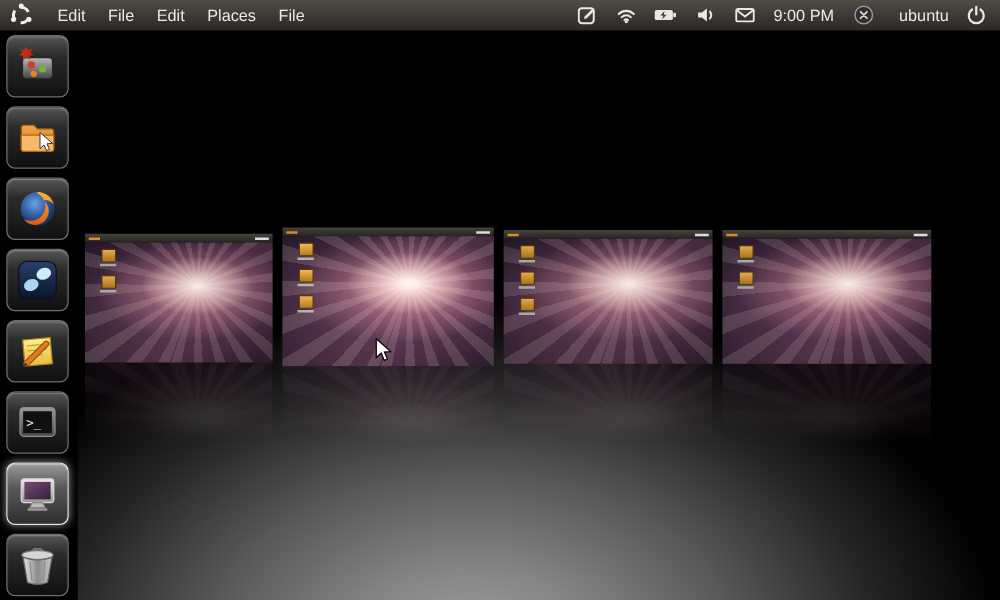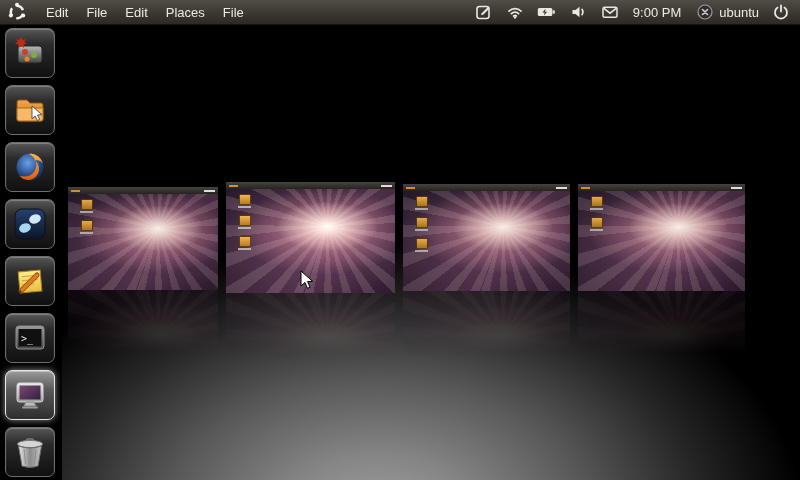--- a/index.html
+++ b/index.html
@@ -17,21 +17,21 @@
   
   .panel{position:absolute;left:0;top:0;width:800px;height:24px;
          background:linear-gradient(#504d46 0%, #3b3833 55%, #2d2a26 100%);
          border-bottom:1px solid #151515;display:flex;align-items:center;
          color:#eceae4;font-size:13px;z-index:10;}
   .logo{margin:0 10px 0 7px;display:flex;align-items:center;}
   .menu{padding:0 9px;height:24px;display:flex;align-items:center;}
   .spacer{flex:1;}
   .ind{display:flex;align-items:center;justify-content:center;padding:0 7px;height:24px;}
   .clock{padding:0 8px;white-space:nowrap;}
-  .user-menu{display:flex;align-items:center;gap:6px;padding:0 8px;}
+  .user-menu{display:flex;align-items:center;gap:20px;padding:0 8px;}
   .power{padding:0 11px 0 6px;}
 
   
   .sidebar{position:absolute;left:0;top:24px;width:62px;height:456px;background:#000;z-index:9;}
   .tile{position:absolute;left:5px;width:50px;height:50px;border-radius:7px;
         background:linear-gradient(180deg,#565656 0%, #2b2b2b 32%, #101010 100%);
         border:1px solid #6e6e6e;box-sizing:border-box;
         box-shadow:inset 0 1px 1px rgba(255,255,255,.28);
         display:flex;align-items:center;justify-content:center;}
   .tile.selected{border-color:#e6e6e6;

